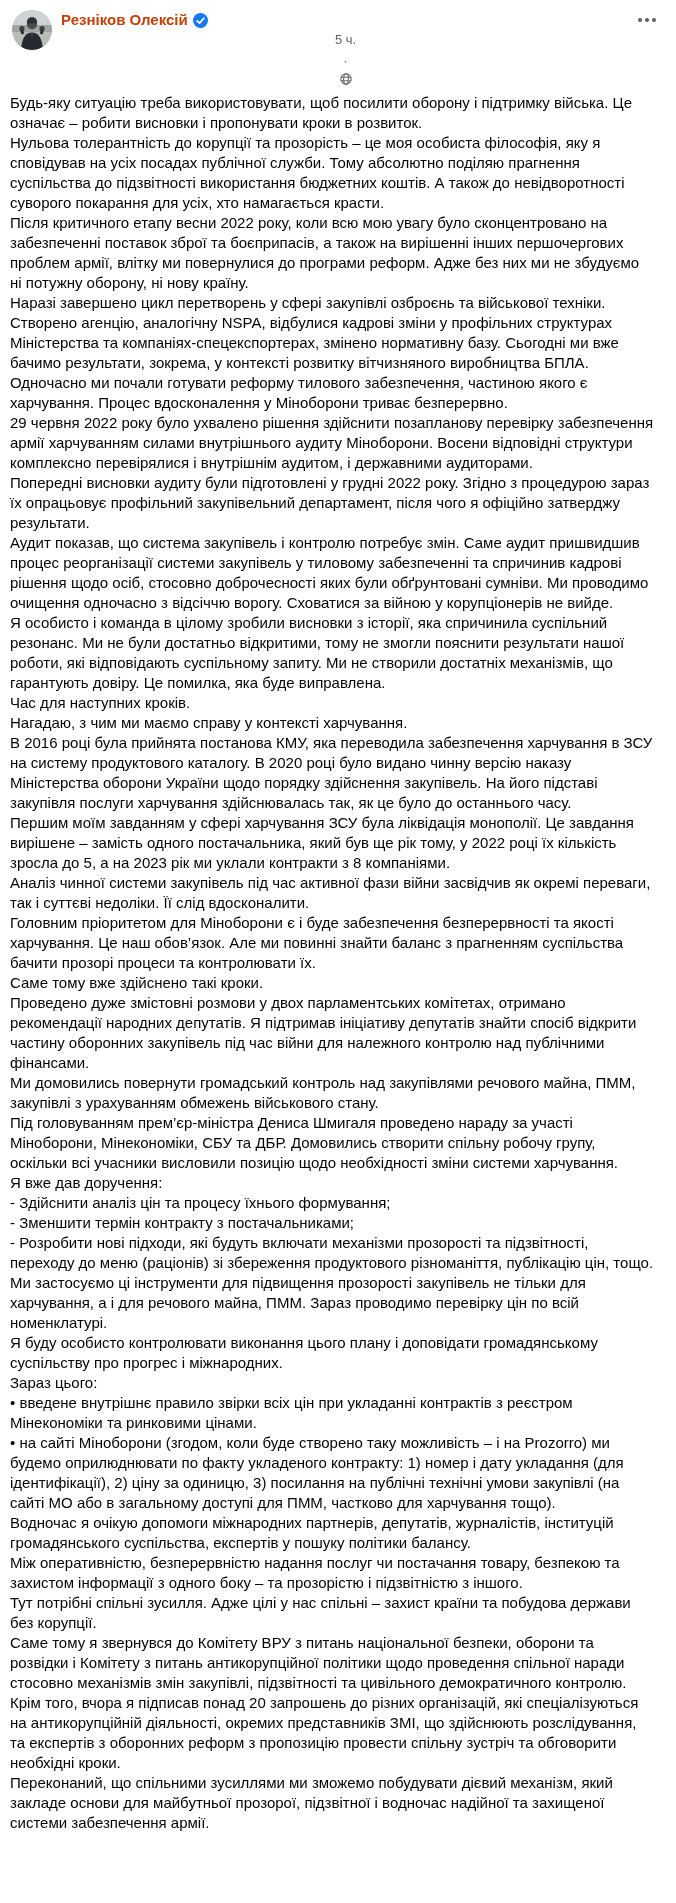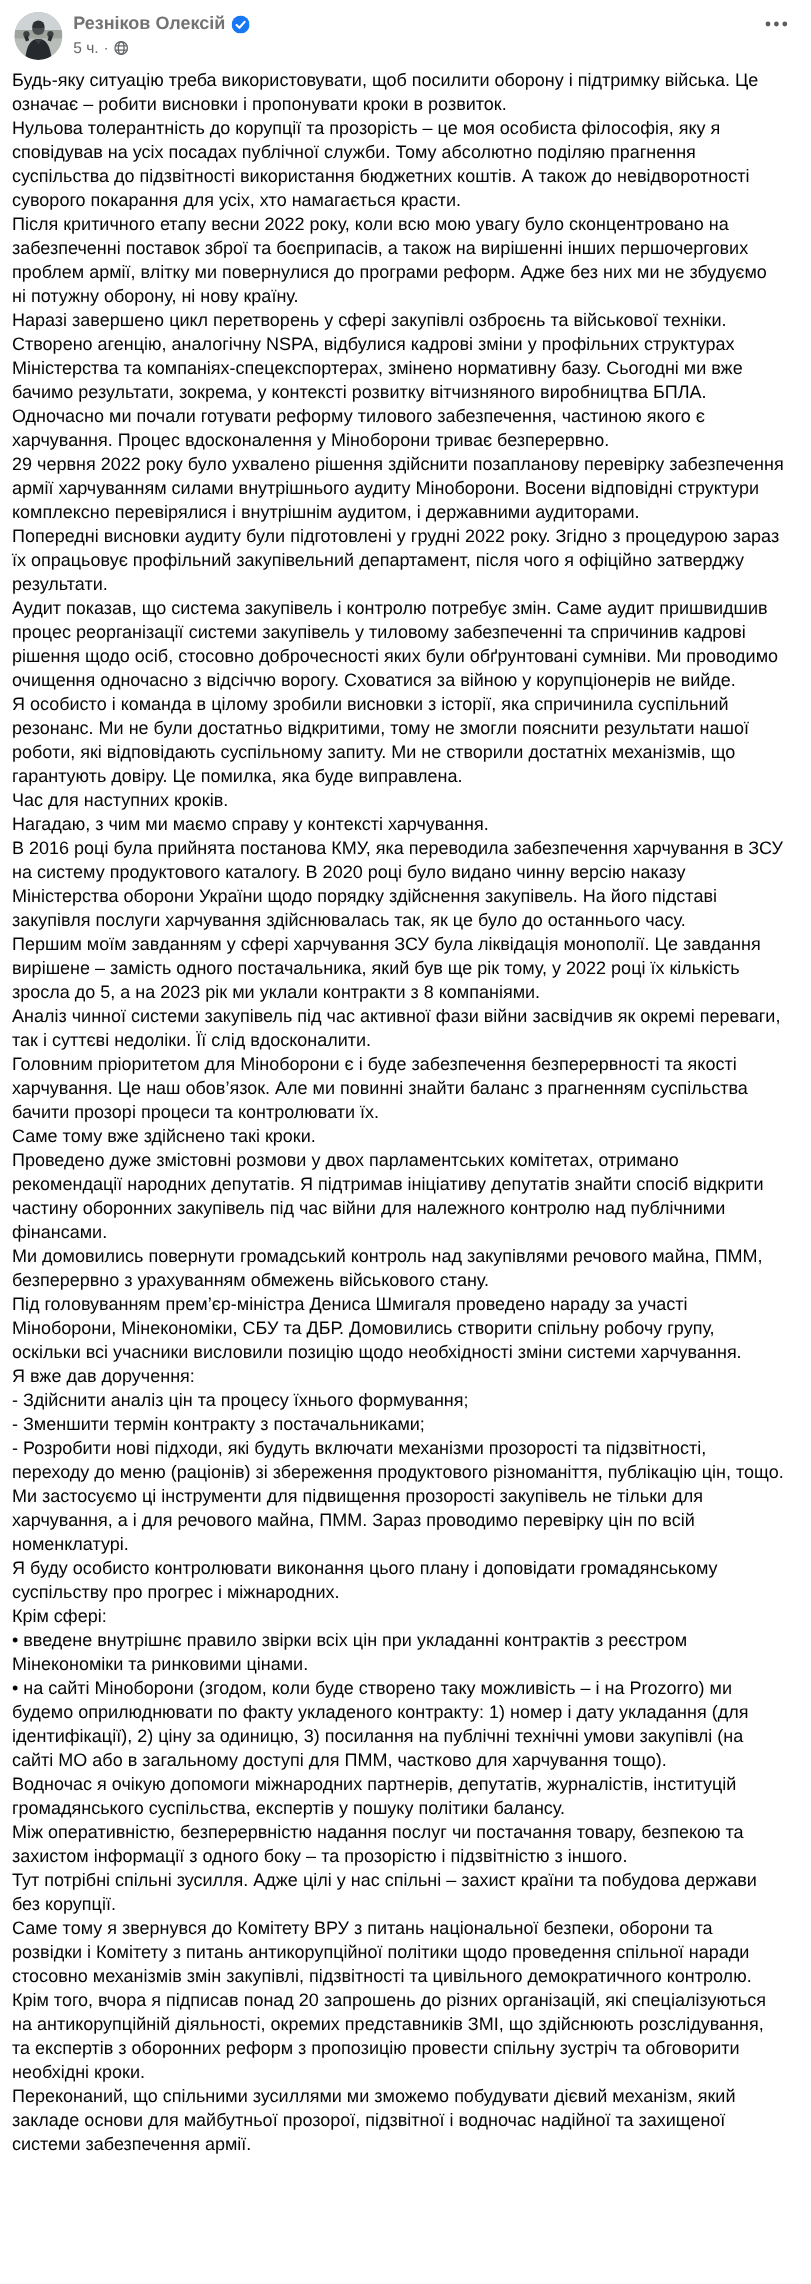--- a/index.html
+++ b/index.html
@@ -37,36 +37,37 @@
   }
   .author-row {
     display: flex;
     align-items: center;
     gap: 5px;
   }
   .author-name {
     font-size: 15px;
     font-weight: 700;
     line-height: 20px;
-    color: #737373;
+    color: #c2410c;
     cursor: pointer;
   }
   .verified-badge {
     display: inline-flex;
     width: 15px;
     height: 15px;
   }
   .meta-row {
     display: flex;
     align-items: center;
     gap: 4px;
     margin-top: 1px;
     font-size: 13px;
     line-height: 17px;
     color: #65676B;
+    flex-direction: column;
   }
   .meta-sep { color: #65676B; }
   .globe-icon { display: inline-flex; width: 12px; height: 12px; }
   .more-button {
     margin-left: auto;
     padding: 8px 4px 8px 8px;
     cursor: pointer;
     display: flex;
     align-items: center;
   }
@@ -158,29 +159,29 @@
       <p class="post-paragraph">Аудит показав, що система закупівель і контролю потребує змін. Саме аудит пришвидшив процес реорганізації системи закупівель у тиловому забезпеченні та спричинив кадрові рішення щодо осіб, стосовно доброчесності яких були обґрунтовані сумніви. Ми проводимо очищення одночасно з відсіччю ворогу. Сховатися за війною у корупціонерів не вийде.</p>
       <p class="post-paragraph">Я особисто і команда в цілому зробили висновки з історії, яка спричинила суспільний резонанс. Ми не були достатньо відкритими, тому не змогли пояснити результати нашої роботи, які відповідають суспільному запиту. Ми не створили достатніх механізмів, що гарантують довіру. Це помилка, яка буде виправлена.</p>
       <p class="post-paragraph">Час для наступних кроків.</p>
       <p class="post-paragraph">Нагадаю, з чим ми маємо справу у контексті харчування.</p>
       <p class="post-paragraph">В 2016 році була прийнята постанова КМУ, яка переводила забезпечення харчування в ЗСУ на систему продуктового каталогу. В 2020 році було видано чинну версію наказу Міністерства оборони України щодо порядку здійснення закупівель. На його підставі закупівля послуги харчування здійснювалась так, як це було до останнього часу.</p>
       <p class="post-paragraph">Першим моїм завданням у сфері харчування ЗСУ була ліквідація монополії. Це завдання вирішене – замість одного постачальника, який був ще рік тому, у 2022 році їх кількість зросла до 5, а на 2023 рік ми уклали контракти з 8 компаніями.</p>
       <p class="post-paragraph">Аналіз чинної системи закупівель під час активної фази війни засвідчив як окремі переваги, так і суттєві недоліки. Її слід вдосконалити.</p>
       <p class="post-paragraph">Головним пріоритетом для Міноборони є і буде забезпечення безперервності та якості харчування. Це наш обов’язок. Але ми повинні знайти баланс з прагненням суспільства бачити прозорі процеси та контролювати їх.</p>
       <p class="post-paragraph">Саме тому вже здійснено такі кроки.</p>
       <p class="post-paragraph">Проведено дуже змістовні розмови у двох парламентських комітетах, отримано рекомендації народних депутатів. Я підтримав ініціативу депутатів знайти спосіб відкрити частину оборонних закупівель під час війни для належного контролю над публічними фінансами.</p>
-      <p class="post-paragraph">Ми домовились повернути громадський контроль над закупівлями речового майна, ПММ, безперервно з урахуванням обмежень військового стану.</p>
+      <p class="post-paragraph">Ми домовились повернути громадський контроль над закупівлями речового майна, ПММ, закупівлі з урахуванням обмежень військового стану.</p>
       <p class="post-paragraph">Під головуванням прем’єр-міністра Дениса Шмигаля проведено нараду за участі Міноборони, Мінекономіки, СБУ та ДБР. Домовились створити спільну робочу групу, оскільки всі учасники висловили позицію щодо необхідності зміни системи харчування.</p>
       <p class="post-paragraph">Я вже дав доручення:</p>
       <p class="post-paragraph">- Здійснити аналіз цін та процесу їхнього формування;</p>
       <p class="post-paragraph">- Зменшити термін контракту з постачальниками;</p>
       <p class="post-paragraph">- Розробити нові підходи, які будуть включати механізми прозорості та підзвітності, переходу до меню (раціонів) зі збереження продуктового різноманіття, публікацію цін, тощо.</p>
       <p class="post-paragraph">Ми застосуємо ці інструменти для підвищення прозорості закупівель не тільки для харчування, а і для речового майна, ПММ. Зараз проводимо перевірку цін по всій номенклатурі.</p>
       <p class="post-paragraph">Я буду особисто контролювати виконання цього плану і доповідати громадянському суспільству про прогрес і міжнародних.</p>
-      <p class="post-paragraph">Крім сфері:</p>
+      <p class="post-paragraph">Зараз цього:</p>
       <p class="post-paragraph">• введене внутрішнє правило звірки всіх цін при укладанні контрактів з реєстром Мінекономіки та ринковими цінами.</p>
       <p class="post-paragraph">• на сайті Міноборони (згодом, коли буде створено таку можливість – і на Prozorro) ми будемо оприлюднювати по факту укладеного контракту: 1) номер і дату укладання (для ідентифікації), 2) ціну за одиницю, 3) посилання на публічні технічні умови закупівлі (на сайті МО або в загальному доступі для ПММ, частково для харчування тощо).</p>
       <p class="post-paragraph">Водночас я очікую допомоги міжнародних партнерів, депутатів, журналістів, інституцій громадянського суспільства, експертів у пошуку політики балансу.</p>
       <p class="post-paragraph">Між оперативністю, безперервністю надання послуг чи постачання товару, безпекою та захистом інформації з одного боку – та прозорістю і підзвітністю з іншого.</p>
       <p class="post-paragraph">Тут потрібні спільні зусилля. Адже цілі у нас спільні – захист країни та побудова держави без корупції.</p>
       <p class="post-paragraph">Саме тому я звернувся до Комітету ВРУ з питань національної безпеки, оборони та розвідки і Комітету з питань антикорупційної політики щодо проведення спільної наради стосовно механізмів змін закупівлі, підзвітності та цивільного демократичного контролю.</p>
       <p class="post-paragraph">Крім того, вчора я підписав понад 20 запрошень до різних організацій, які спеціалізуються на антикорупційній діяльності, окремих представників ЗМІ, що здійснюють розслідування, та експертів з оборонних реформ з пропозицію провести спільну зустріч та обговорити необхідні кроки.</p>
       <p class="post-paragraph">Переконаний, що спільними зусиллями ми зможемо побудувати дієвий механізм, який закладе основи для майбутньої прозорої, підзвітної і водночас надійної та захищеної системи забезпечення армії.</p>
     </div>
 

